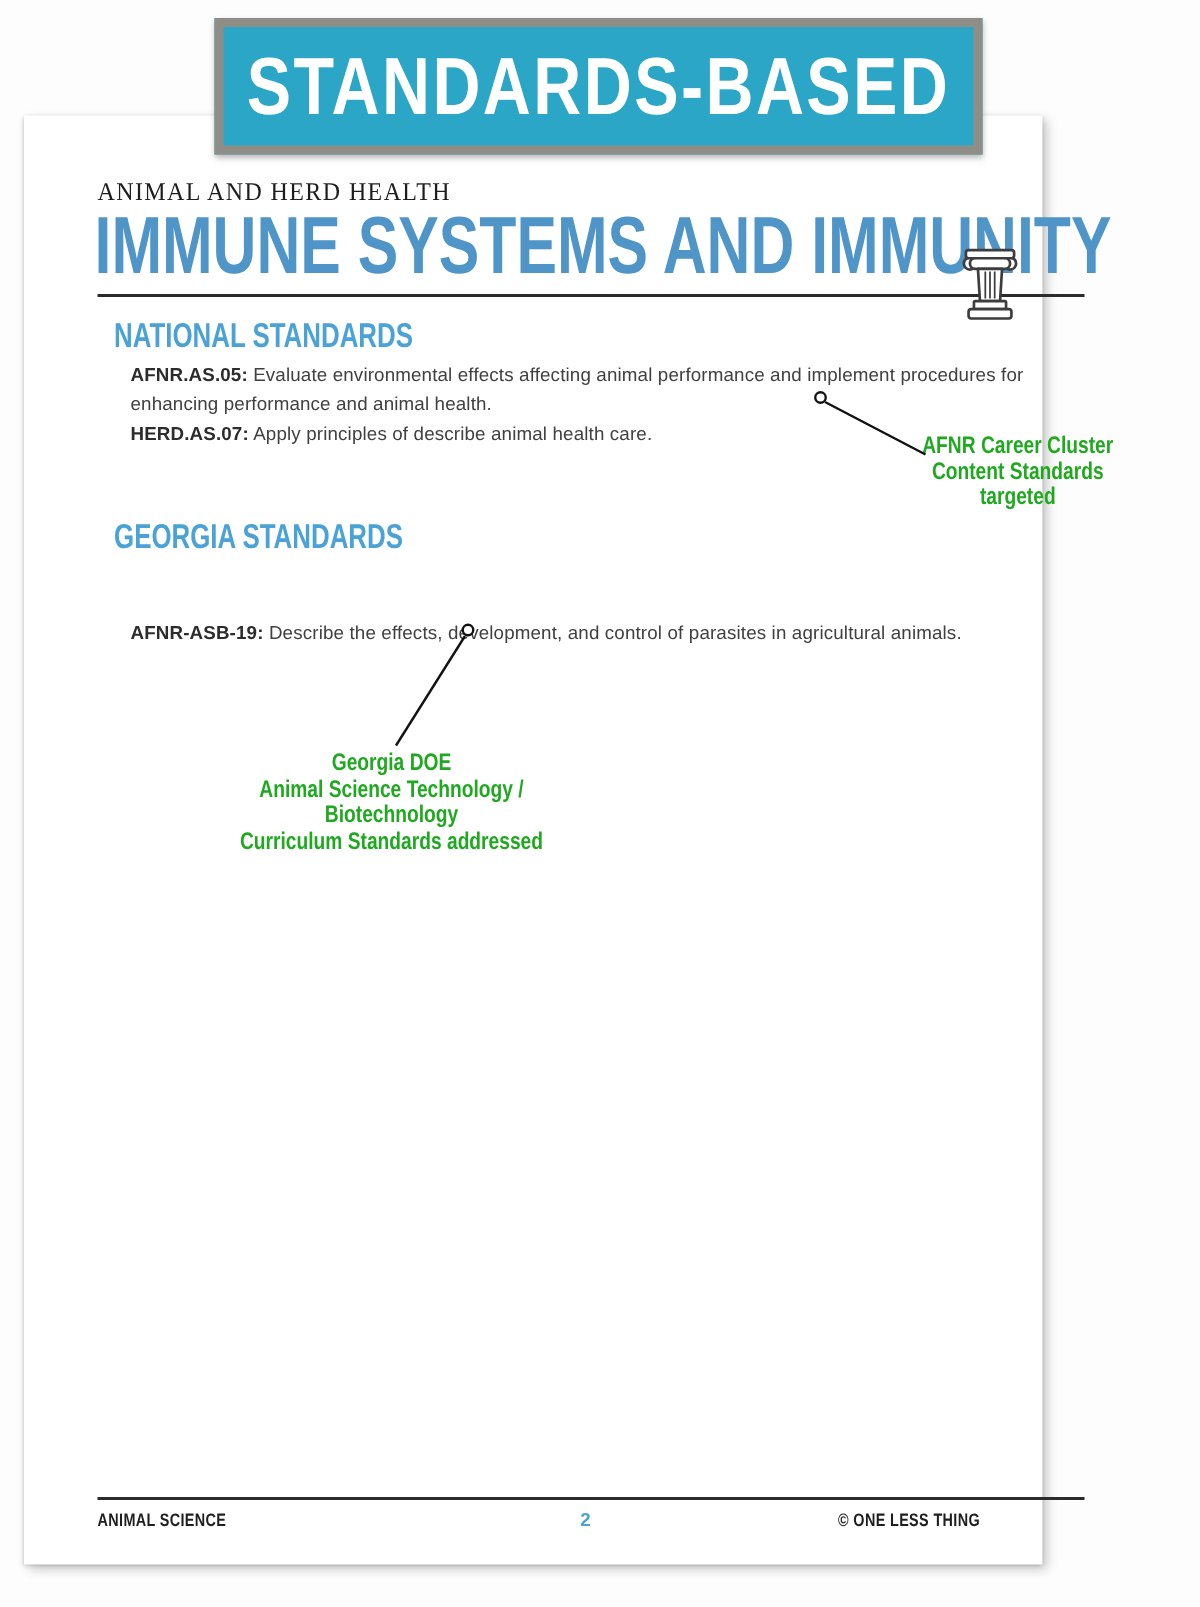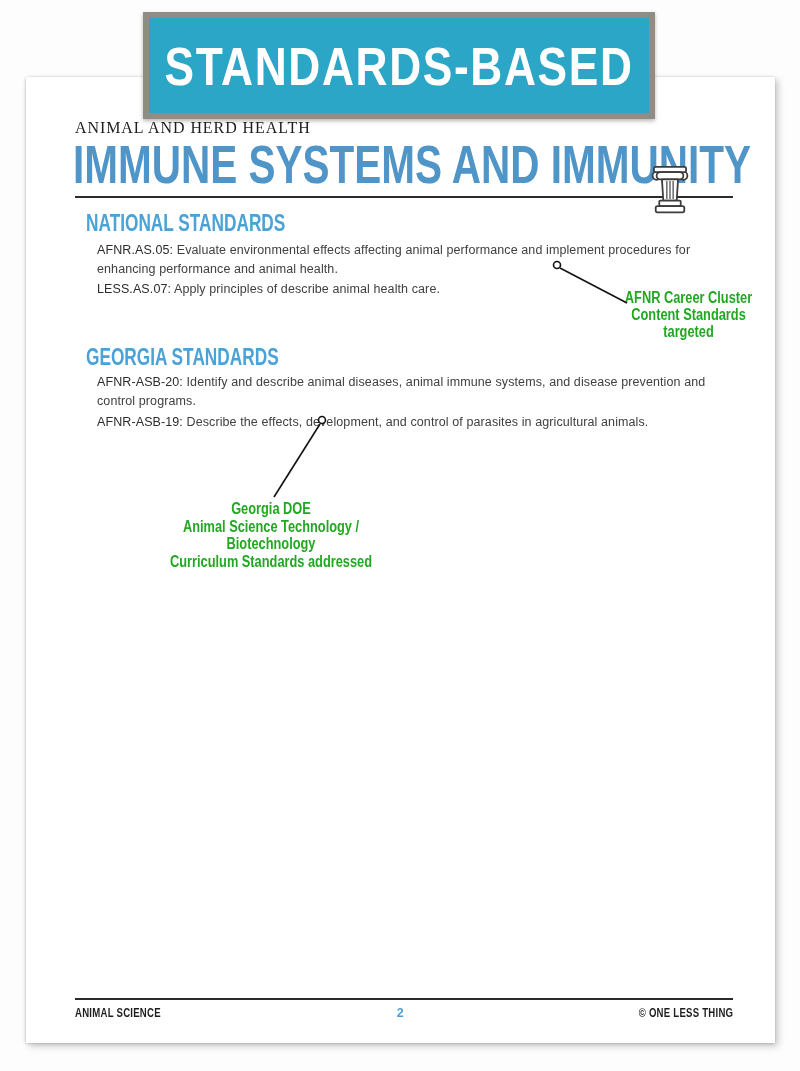--- a/index.html
+++ b/index.html
@@ -2,28 +2,28 @@
 <html style="--banner-teal: #2CA6C6; --banner-border: #8F8E86; --title-blue: #5095C7; --heading-blue: #4AA2D6; --annotation-green: #21A821; --body-text: #404040; --ink: #1E1E1E;"><head>
 <meta charset="utf-8">
 <style>
   * { margin:0; padding:0; box-sizing:border-box; }
   html,body { width:800px; height:1071px; background:#fdfdfd; overflow:hidden;
               font-family:"Liberation Sans","DejaVu Sans",sans-serif; }
   .canvas { position:relative; width:800px; height:1071px; }
 
   
   .page {
-    position:absolute; left:26px; top:77px; width:749px; height:966px;
+    position:absolute; left:16px; top:77px; width:679px; height:966px;
     background:#ffffff;
     box-shadow:0 0 2px rgba(0,0,0,.12), 3px 3px 7px rgba(0,0,0,.22), -1px 1px 3px rgba(0,0,0,.10);
   }
 
   
   .banner {
-    position:absolute; left:143px; top:12px; width:512px; height:107px;
+    position:absolute; left:143px; top:12px; width:512px; height:91px;
     background:var(--banner-teal); border:6px solid var(--banner-border);
     display:flex; align-items:center; justify-content:center;
     box-shadow:0 2px 4px rgba(0,0,0,.28);
     text-align:right;
   }
   .banner-text {
     color:#ffffff; font-weight:bold; font-size:54px; letter-spacing:2px;
     white-space:nowrap; display:inline-block; transform:scaleX(.82); transform-origin:center center;
   }
 
@@ -50,21 +50,21 @@
     transform:scaleX(.75); transform-origin:left top; line-height:1;
   }
   .sec-head.h1 { top:135px; }
   .sec-head.h2 { top:269px; }
 
   
   .std {
     position:absolute; left:71px; width:640px;
     font-size:12.5px; line-height:19px; color:var(--body-text); letter-spacing:.1px;
   }
-  .std .code { font-weight:normal; color:#2c2c2c; }
+  .std .code { font-weight:bold; color:#2c2c2c; }
   .std.p1 { top:164px; }
   .std.p2 { top:203px; }
   .std.p3 { top:296px; }
   .std.p4 { top:336px; }
 
   
   .annot {
     position:absolute; text-align:center; font-weight:bold;
     color:var(--annotation-green); font-size:16px; line-height:17px;
     transform:scaleX(.8); transform-origin:center top;
@@ -112,25 +112,24 @@
           <rect x="18" y="40" width="24" height="6" rx="1"></rect>
           <rect x="14" y="46" width="32" height="7" rx="2"></rect>
         </g>
       </svg>
     </div>
 
     <div class="sec-head h1">NATIONAL STANDARDS</div>
 
     <p class="std p1"><span class="code">AFNR.AS.05:</span> <span>Evaluate environmental effects affecting animal performance and implement procedures for enhancing performance and animal health.</span></p>
 
-    <p class="std p2"><span class="code">LESS.AS.07:</span> <span>Apply principles of describe animal health care.</span></p>
+    <p class="std p2"><span class="code">HERD.AS.07:</span> <span>Apply principles of describe animal health care.</span></p>
 
     <div class="sec-head h2">GEORGIA STANDARDS</div>
 
-    <p class="std p3"><span class="code">AFNR-ASB-20:</span> <span>Identify and describe animal diseases, animal immune systems, and disease prevention and control programs.</span></p>
 
     <p class="std p4"><span class="code">AFNR-ASB-19:</span> <span>Describe the effects, development, and control of parasites in agricultural animals.</span></p>
 
     <svg class="overlay" viewBox="0 0 749 966">
       <line x1="534" y1="191" x2="601" y2="226"></line>
       <circle cx="531" cy="188" r="3.5"></circle>
       <line x1="294" y1="347" x2="248" y2="420"></line>
       <circle cx="296" cy="343" r="3.5"></circle>
     </svg>
 

